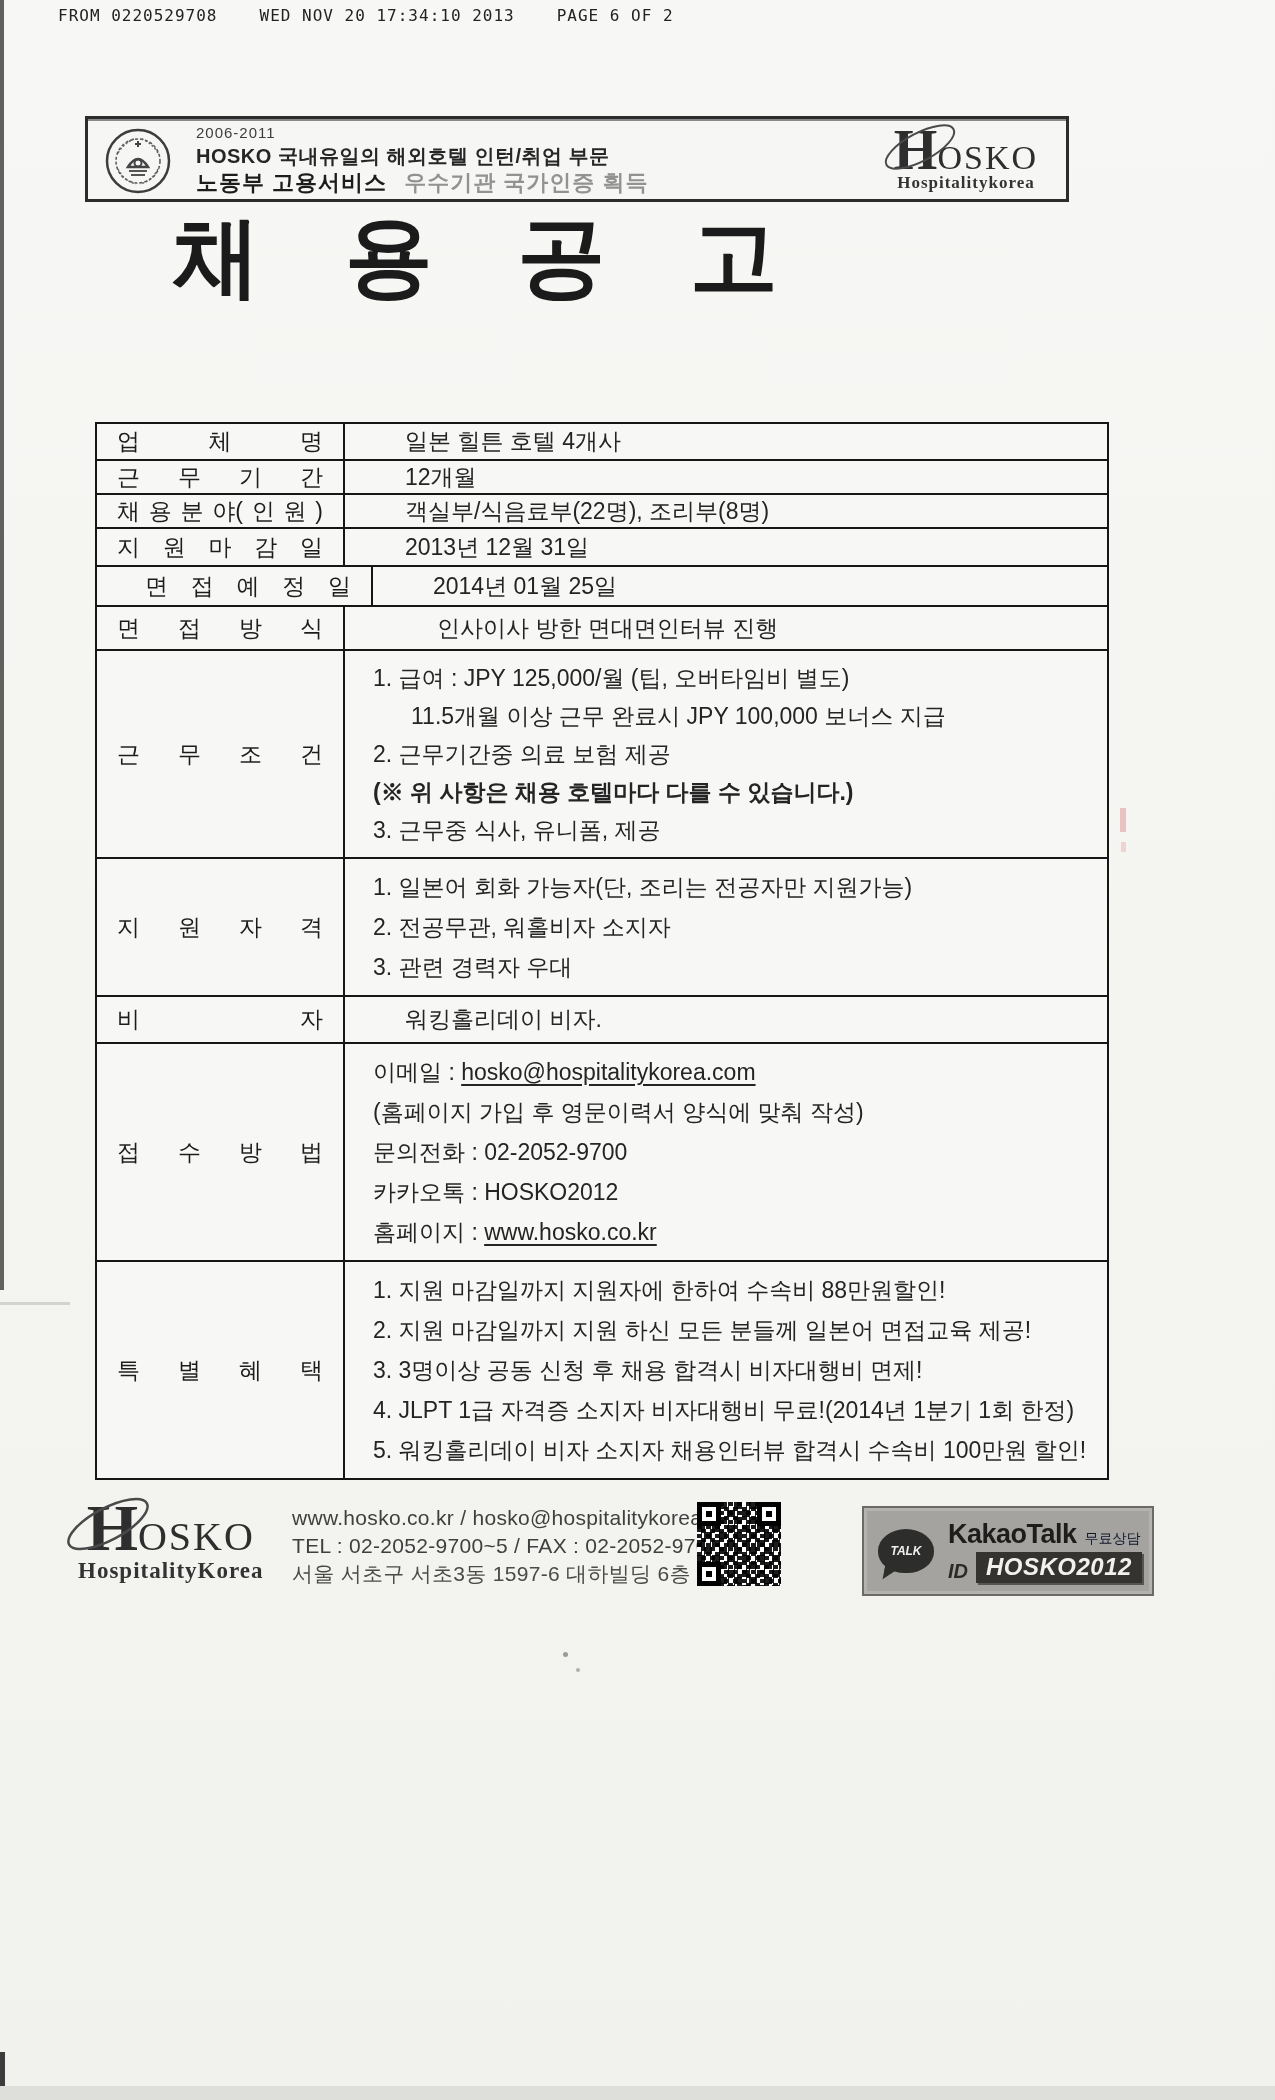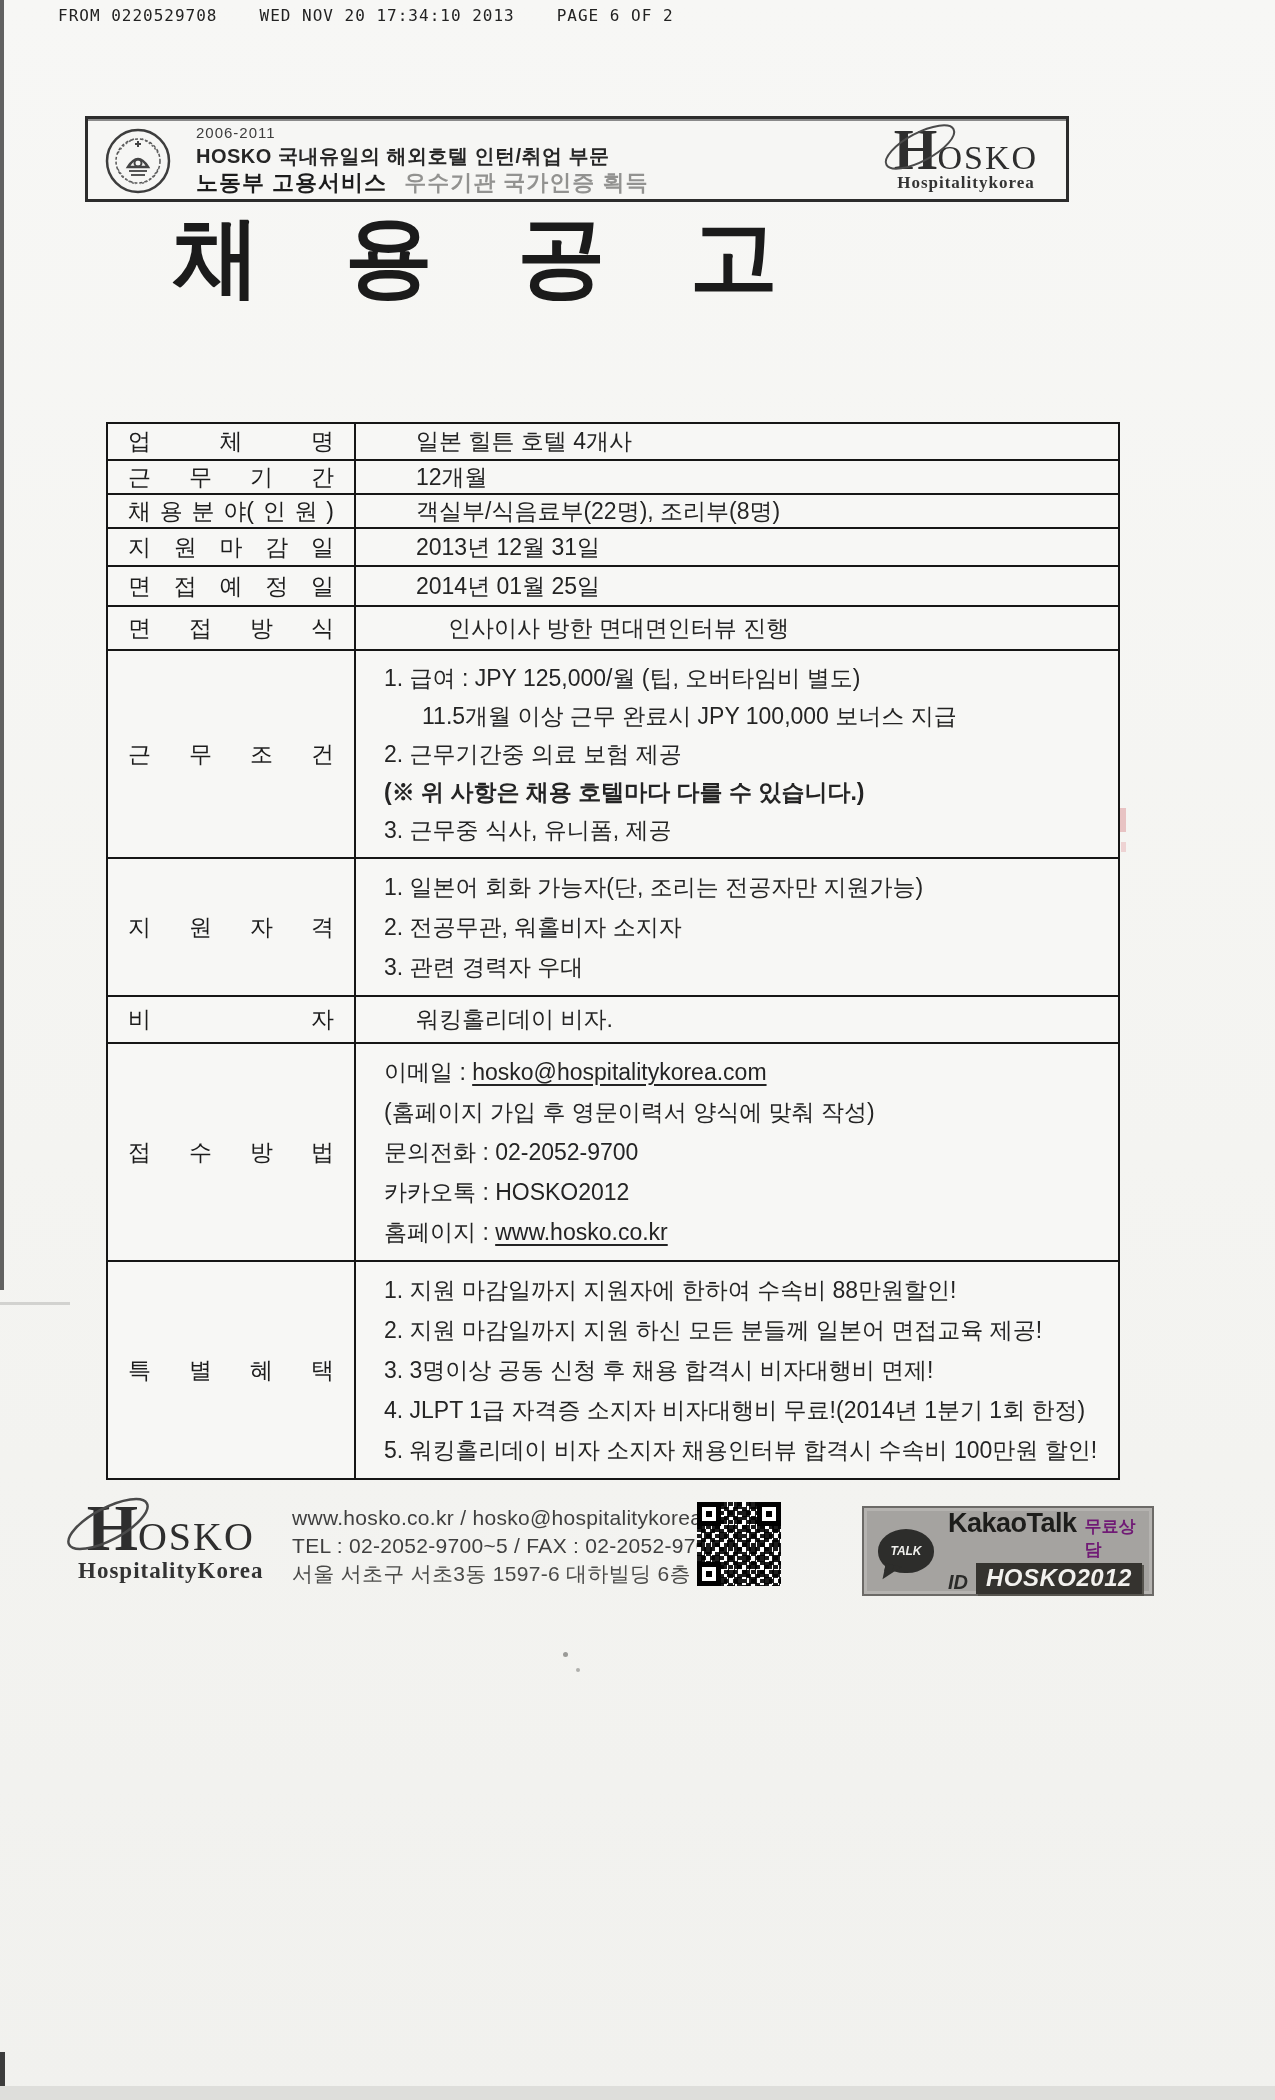--- a/index.html
+++ b/index.html
@@ -48,42 +48,42 @@
   .header-logo .logo-rest { font-size:34px; }
   .header-logo .logo-sub { font-size:17px; margin-top:-4px; }
   .header-logo .swoosh-icon { left:-14px; top:-8px; }
 
   
   .doc-title { position:absolute; left:150px; top:198px; width:660px; text-align:center;
                font-size:88px; font-weight:800; color:#1b1b1b;
                letter-spacing:10px; word-spacing:40px; }
 
   
-  .job-table { position:absolute; left:106px; top:422px; width:1014px;
+  .job-table { position:absolute; left:95px; top:422px; width:1014px;
                border:2px solid #161616; background:#f7f7f5; }
   .trow { display:flex; border-bottom:2px solid #161616; }
   .trow:last-child { border-bottom:none; }
   .lcell { width:248px; border-right:2px solid #161616; display:flex; align-items:center;
            padding:0 20px; font-size:23px; font-weight:500; color:#1c1c1c; }
   .ljust { display:block; width:100%; text-align:justify; text-align-last:justify; }
   .vcell { flex:1; font-size:23px; color:#242424; }
   .vcell.single { display:flex; align-items:center; padding-left:60px; }
   .vcell.single.pad-90 { padding-left:92px; }
   .vcell.multi { display:flex; flex-direction:column; justify-content:center; padding:8px 0; }
   .vline { line-height:38px; padding-left:28px; }
   .vline.indent { padding-left:66px; }
   .vline.note-line { font-weight:700; }
   .vline.tall { line-height:40px; }
   .u { text-decoration:underline; text-underline-offset:4px; }
 
   .h-company { min-height:37px; }
   .h-period { min-height:34px; }
   .h-field { min-height:34px; }
   .h-deadline { min-height:38px; }
-  .h-intdate { min-height:40px; }
+  .h-intdate { min-height:40px;padding-left:28px; }
   .h-intmethod { min-height:44px; }
   .h-work { min-height:192px; }
   .h-qual { min-height:128px; }
   .h-visa { min-height:47px; }
   .h-app { min-height:202px; }
   .h-benefit { min-height:198px; }
 
   
   .page-footer { position:absolute; left:0; top:1492px; width:1275px; height:140px; }
   .footer-logo { position:absolute; left:78px; top:8px; text-align:center; }
@@ -113,21 +113,21 @@
   .kakao-bubble { position:relative; margin-left:14px; width:56px; height:44px;
                   background:#2d2d2b; border-radius:50% 50% 48% 48%;
                   display:flex; align-items:center; justify-content:center; flex:0 0 auto; }
   .kakao-bubble::after { content:''; position:absolute; left:6px; bottom:-8px;
                   border:8px solid transparent; border-top-color:#2d2d2b;
                   border-left-color:#2d2d2b; transform:rotate(12deg); }
   .kakao-bubble .bubble-text { color:#efefec; font-size:12px; font-weight:700; font-style:italic; }
   .kakao-text { margin-left:14px; }
   .kakao-row1 { display:flex; align-items:baseline; gap:8px; }
   .kakao-brand { font-size:27px; font-weight:800; color:#1d1d1b; letter-spacing:-.5px; }
-  .kakao-service { font-size:17px; font-weight:700; color:#701a75; }
+  .kakao-service { font-size:14px; font-weight:400; color:#0f172a; }
   .kakao-row2 { display:flex; align-items:flex-end; gap:8px; margin-top:2px; }
   .kakao-id-label { font-size:20px; font-weight:800; font-style:italic; color:#2a2a28; }
   .kakao-id { background:#35332f; color:#f2f1ee; font-size:24px; font-weight:800;
               font-style:italic; padding:1px 10px 2px; letter-spacing:.5px;
               box-shadow:2px 2px 0 #57554f; }
 </style>
 </head>
 <body>
 
 <div class="page">

